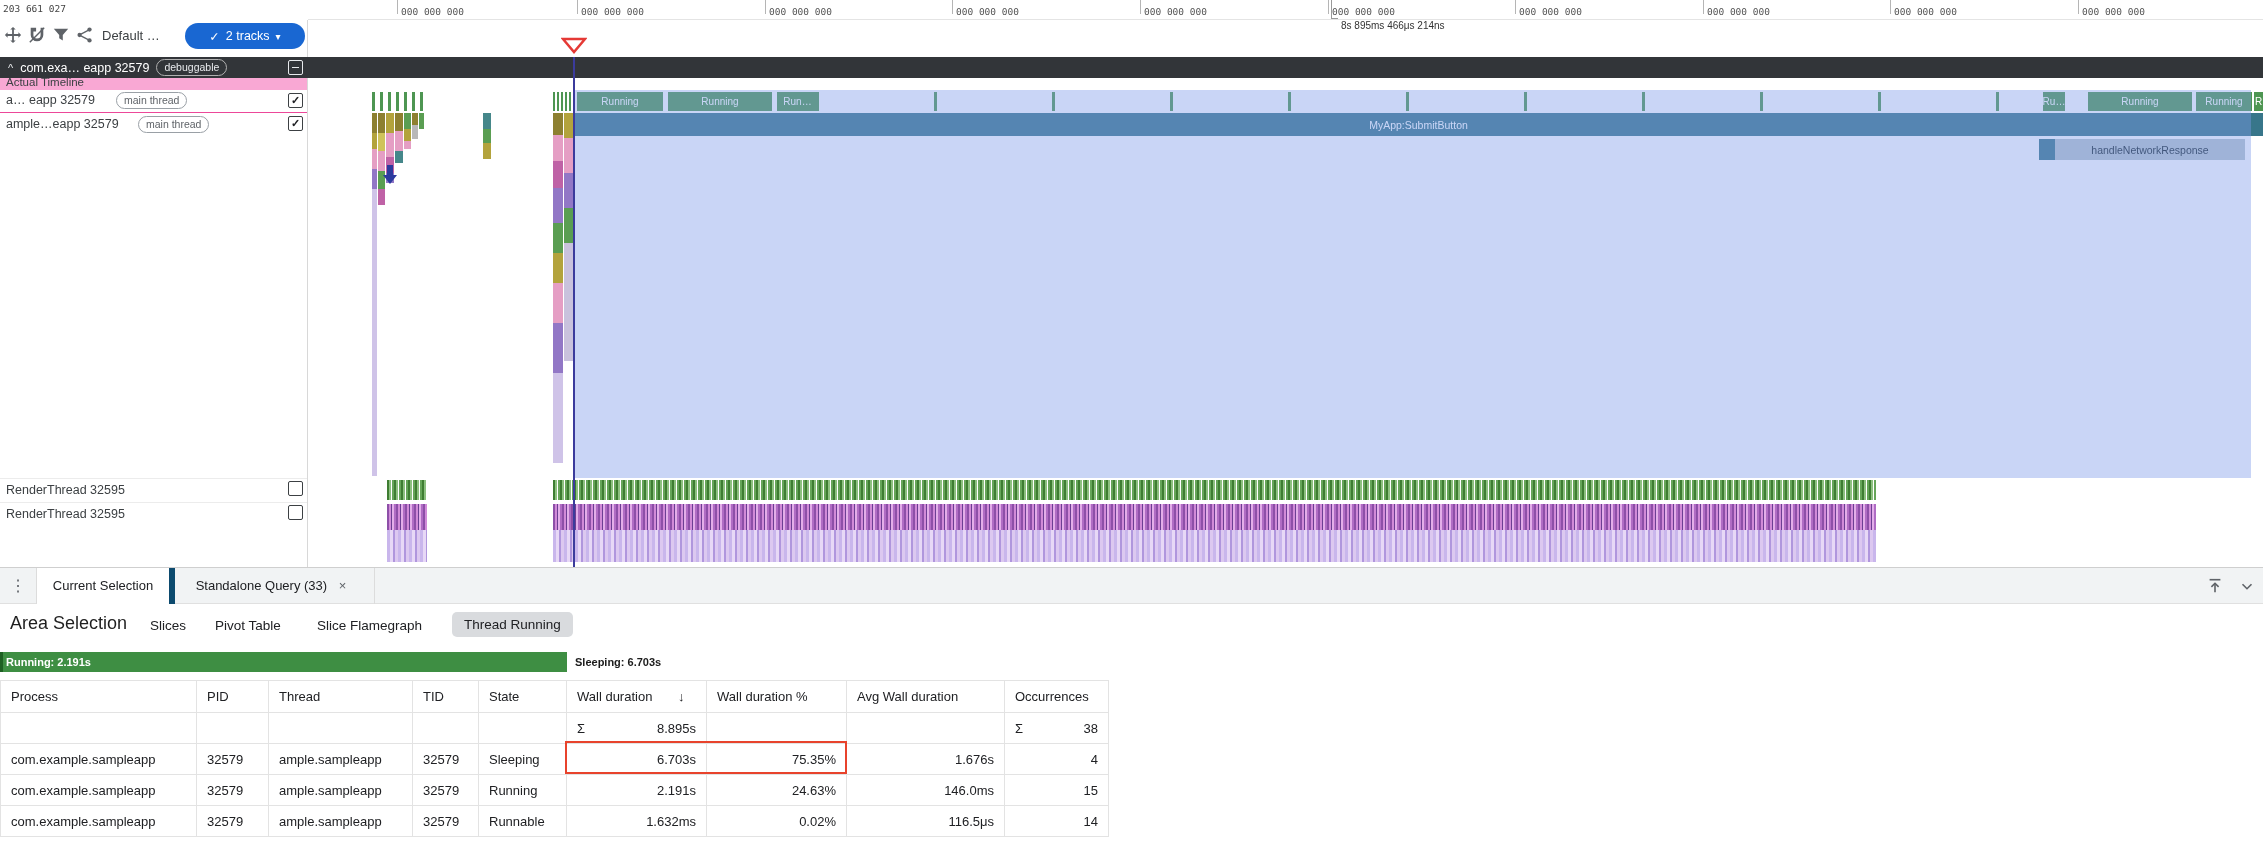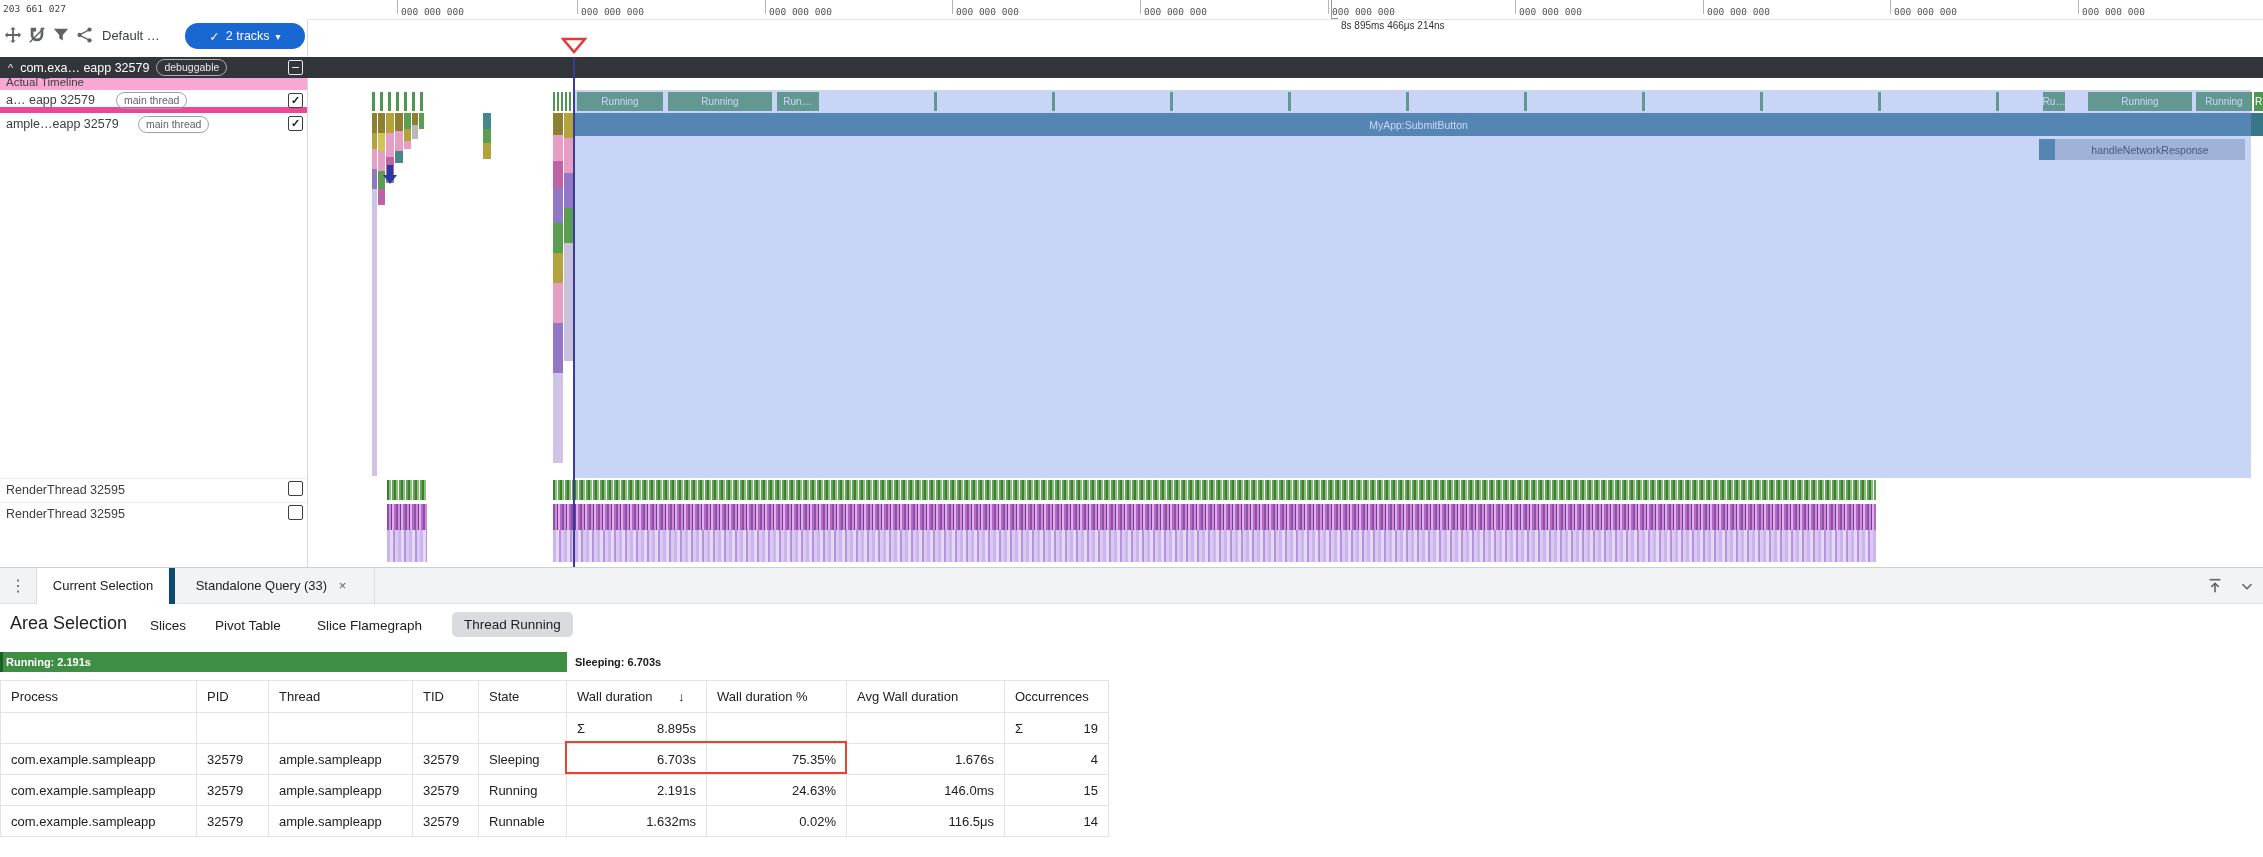--- a/index.html
+++ b/index.html
@@ -97,21 +97,21 @@
     <span class="chip" style="border-color:#b0b0b0;color:#e8eaed;">debuggable</span>
   </div>
   <span class="boxminus" style="left:288px;top:60px;">
       <span class="minus"></span>
     </span>
 
   <div class="abs" style="left:0;top:78px;width:307px;height:12px;overflow:hidden;background:#f9a8d4;">
     <span class="trklabel" style="display:block;margin:-2px 0 0 6px;font-size:11.5px;">Actual Timeline</span>
   </div>
 
-  <div class="abs" style="left:0;top:90px;width:307px;height:23px;border-bottom:6px solid #ec4899;box-sizing:border-box;">
+  <div class="abs" style="left:0;top:90px;width:307px;height:23px;border-bottom:1px solid #ec4899;box-sizing:border-box;">
     <span class="abs trklabel" style="left:6px;top:3px;">a… eapp 32579</span>
     <span class="abs chip" style="left:116px;top:2px;">main thread</span>
   </div>
   <span class="cb" style="left:288px;top:93px;">✓</span>
 
   <div class="abs" style="left:0;top:113px;width:307px;height:26px;">
     <span class="abs trklabel" style="left:6px;top:4px;">ample…eapp 32579</span>
     <span class="abs chip" style="left:138px;top:3px;">main thread</span>
   </div>
   <span class="cb" style="left:288px;top:116px;">✓</span>
@@ -249,21 +249,21 @@
             <td></td>
             <td></td>
         <td class="num">
           <span class="sigma">Σ</span>
           <span>8.895s</span>
         </td>
         <td></td>
             <td></td>
         <td class="num">
           <span class="sigma">Σ</span>
-          <span>19</span>
+          <span>38</span>
         </td>
       </tr>
       <tr style="height:31px;">
         <td>com.example.sampleapp</td>
         <td>32579</td>
         <td>ample.sampleapp</td>
         <td>32579</td>
         <td>Sleeping</td>
         <td class="num">6.703s</td>
         <td class="num">75.35%</td>

